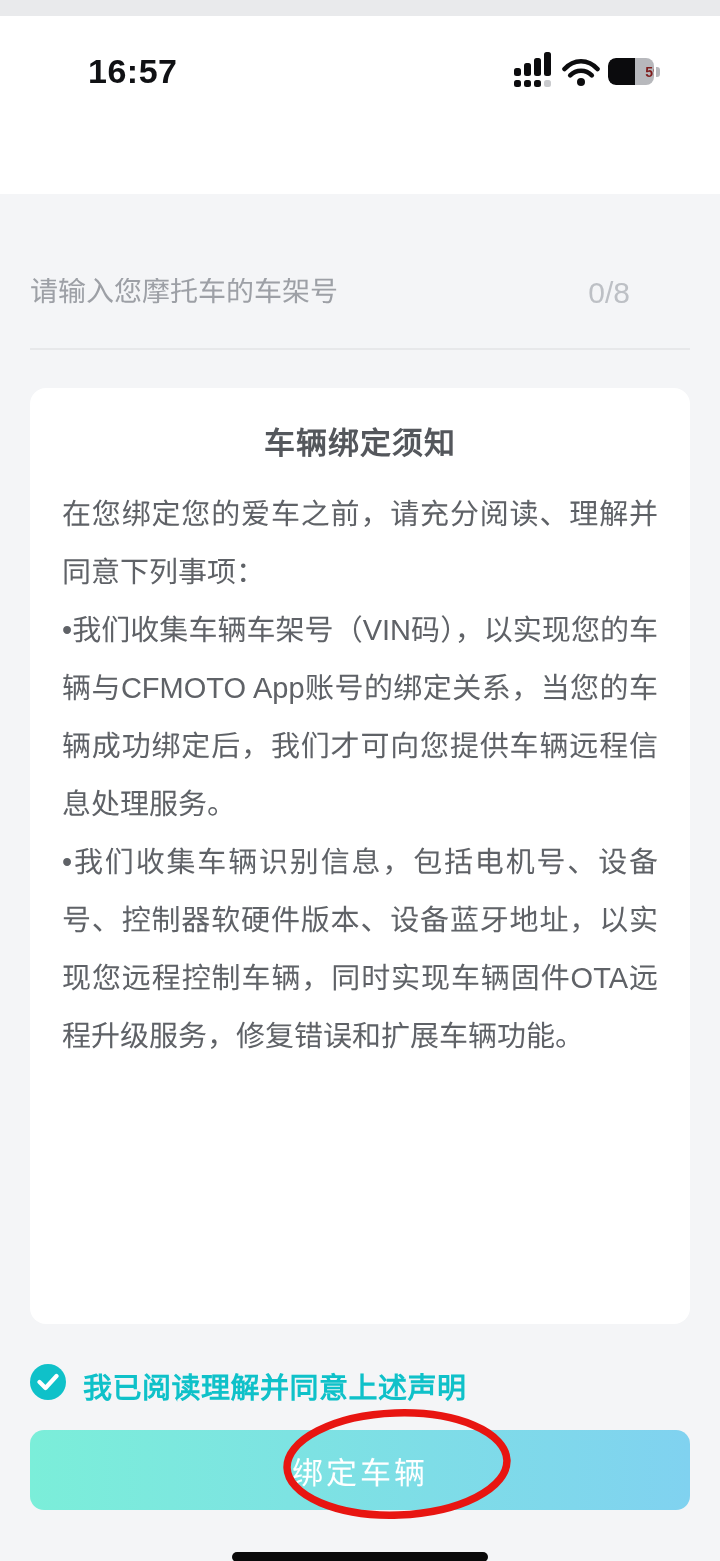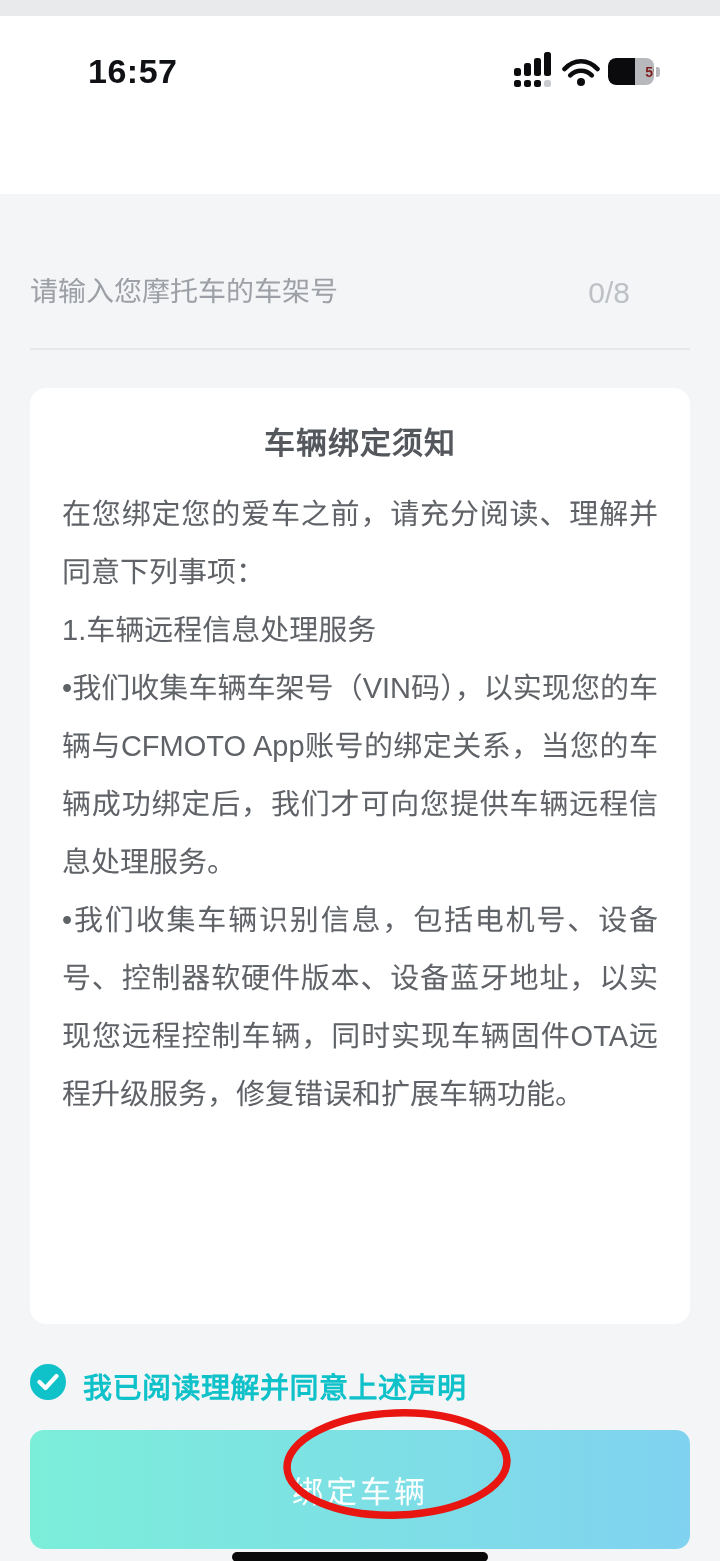--- a/index.html
+++ b/index.html
@@ -63,21 +63,21 @@
   .notice-body{margin-top:22px;height:824px;overflow:hidden;}
   .notice-body p{font-size:29px;line-height:58px;color:#5f6267;text-align:justify;}
   .agree-row{margin-top:40px;display:flex;align-items:flex-start;cursor:pointer;}
   .checkbox{
     width:36px;height:36px;border-radius:50%;background:var(--accent-teal);
     display:flex;align-items:center;justify-content:center;flex:none;
   }
   .agree-label{margin-left:17px;font-size:29px;font-weight:700;color:var(--accent-teal);letter-spacing:.5px;}
   .bind-wrap{position:relative;margin-top:24px;}
   .bind-button{
-    display:block;width:660px;height:119px;border:none;border-radius:14px;cursor:pointer;
+    display:block;width:660px;height:80px;border:none;border-radius:14px;cursor:pointer;
     background:linear-gradient(90deg,var(--button-gradient-start) 0%,var(--button-gradient-end) 100%);
     color:#ffffff;font-size:31px;letter-spacing:3px;font-family:inherit;
   }
   .annotation-layer{position:absolute;left:0;top:1388px;width:720px;height:130px;pointer-events:none;}
   .home-indicator{
     position:absolute;left:232px;bottom:15px;width:256px;height:10px;
     border-radius:5px;background:#0a0a0a;cursor:grab;
   }
 </style>
 </head>
@@ -119,21 +119,20 @@
 
     <div class="vin-row">
       <input class="vin-input" type="text" placeholder="请输入您摩托车的车架号" style="">
       <span class="vin-counter">0/8</span>
     </div>
 
     <div class="notice-card">
       <div class="notice-title">车辆绑定须知</div>
       <div class="notice-body">
         <p>在您绑定您的爱车之前，请充分阅读、理解并同意下列事项：</p>
-        <p>1.车辆远程信息处理服务</p>
         <p>•我们收集车辆车架号（VIN码），以实现您的车辆与CFMOTO App账号的绑定关系，当您的车辆成功绑定后，我们才可向您提供车辆远程信息处理服务。</p>
         <p>•我们收集车辆识别信息，包括电机号、设备号、控制器软硬件版本、设备蓝牙地址，以实现您远程控制车辆，同时实现车辆固件OTA远程升级服务，修复错误和扩展车辆功能。</p>
 
       </div>
     </div>
 
     <div class="agree-row">
       <span class="checkbox">
         <svg width="22" height="18" viewBox="0 0 22 18">
           <polyline points="2.5,9 8.5,15 19.5,3" fill="none" stroke="#ffffff" stroke-width="4.2" stroke-linecap="round" stroke-linejoin="round"></polyline>

